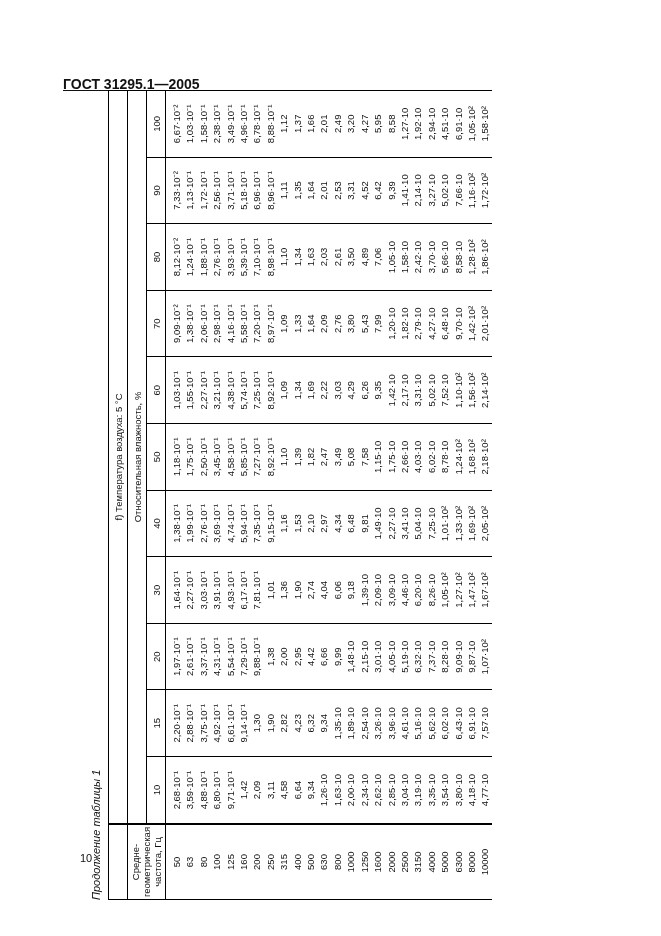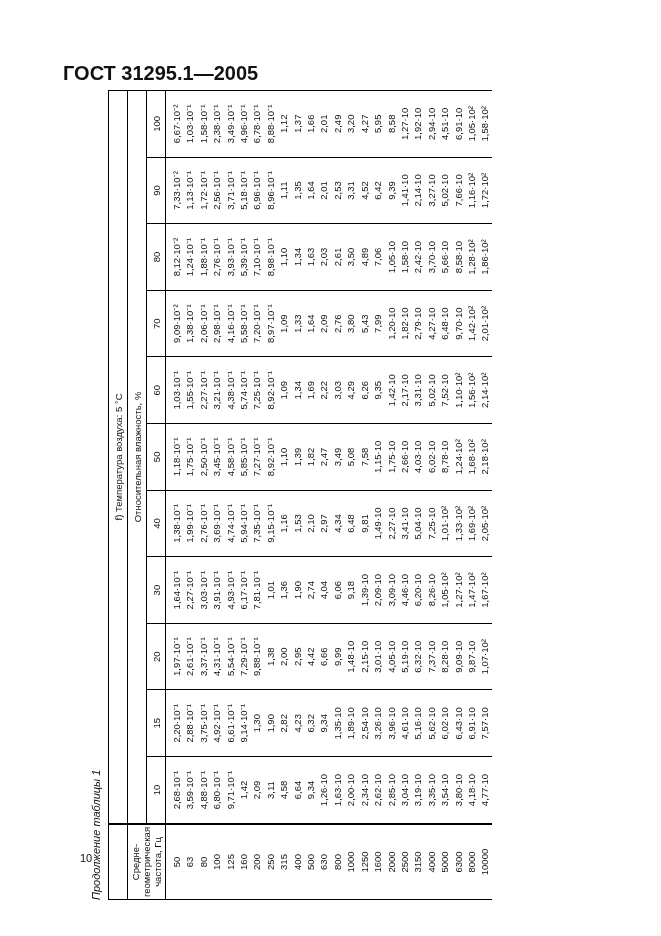--- a/index.html
+++ b/index.html
@@ -1,17 +1,17 @@
 <!DOCTYPE html>
 <html><head>
 <meta charset="utf-8">
 <style>
   html,body{margin:0;padding:0;background:#fff;}
   body{width:661px;height:936px;position:relative;overflow:hidden;font-family:"Liberation Sans",sans-serif;color:#111;}
-  .hdr{position:absolute;left:63px;top:62px;font-weight:bold;font-size:20px;}
+  .hdr{position:absolute;left:63px;top:76px;font-weight:bold;font-size:14px;text-decoration:underline;}
   .pagenum{position:absolute;left:80px;top:852px;font-size:11px;}
   .rot{position:absolute;left:86px;top:900px;width:810px;height:580px;transform:rotate(-90deg);transform-origin:0 0;}
   .cont{position:absolute;left:0;top:0;font-style:italic;font-size:11px;height:20px;line-height:20px;}
   table{position:absolute;left:0;top:22px;width:810px;border-collapse:collapse;font-size:9.5px;}
   td,th{border:1px solid #000;padding:0 2px;text-align:center;font-weight:normal;}
   th{height:18px;}
   .freqcol{width:70px;border-right:2.5px solid #000;}
   .datarows td{border-top:none;border-bottom:none;line-height:13.4px;vertical-align:top;padding-top:4px;}
   .cell-line{white-space:nowrap;}
 </style>

